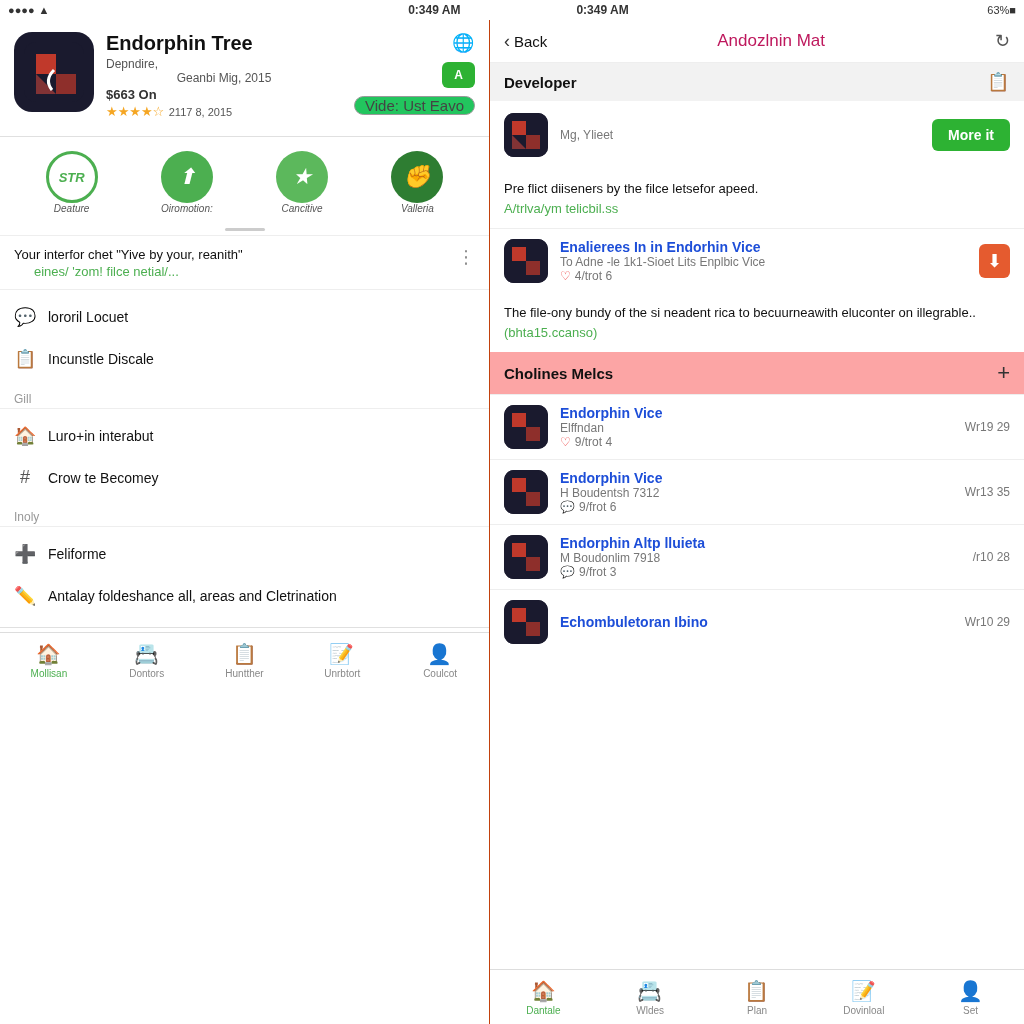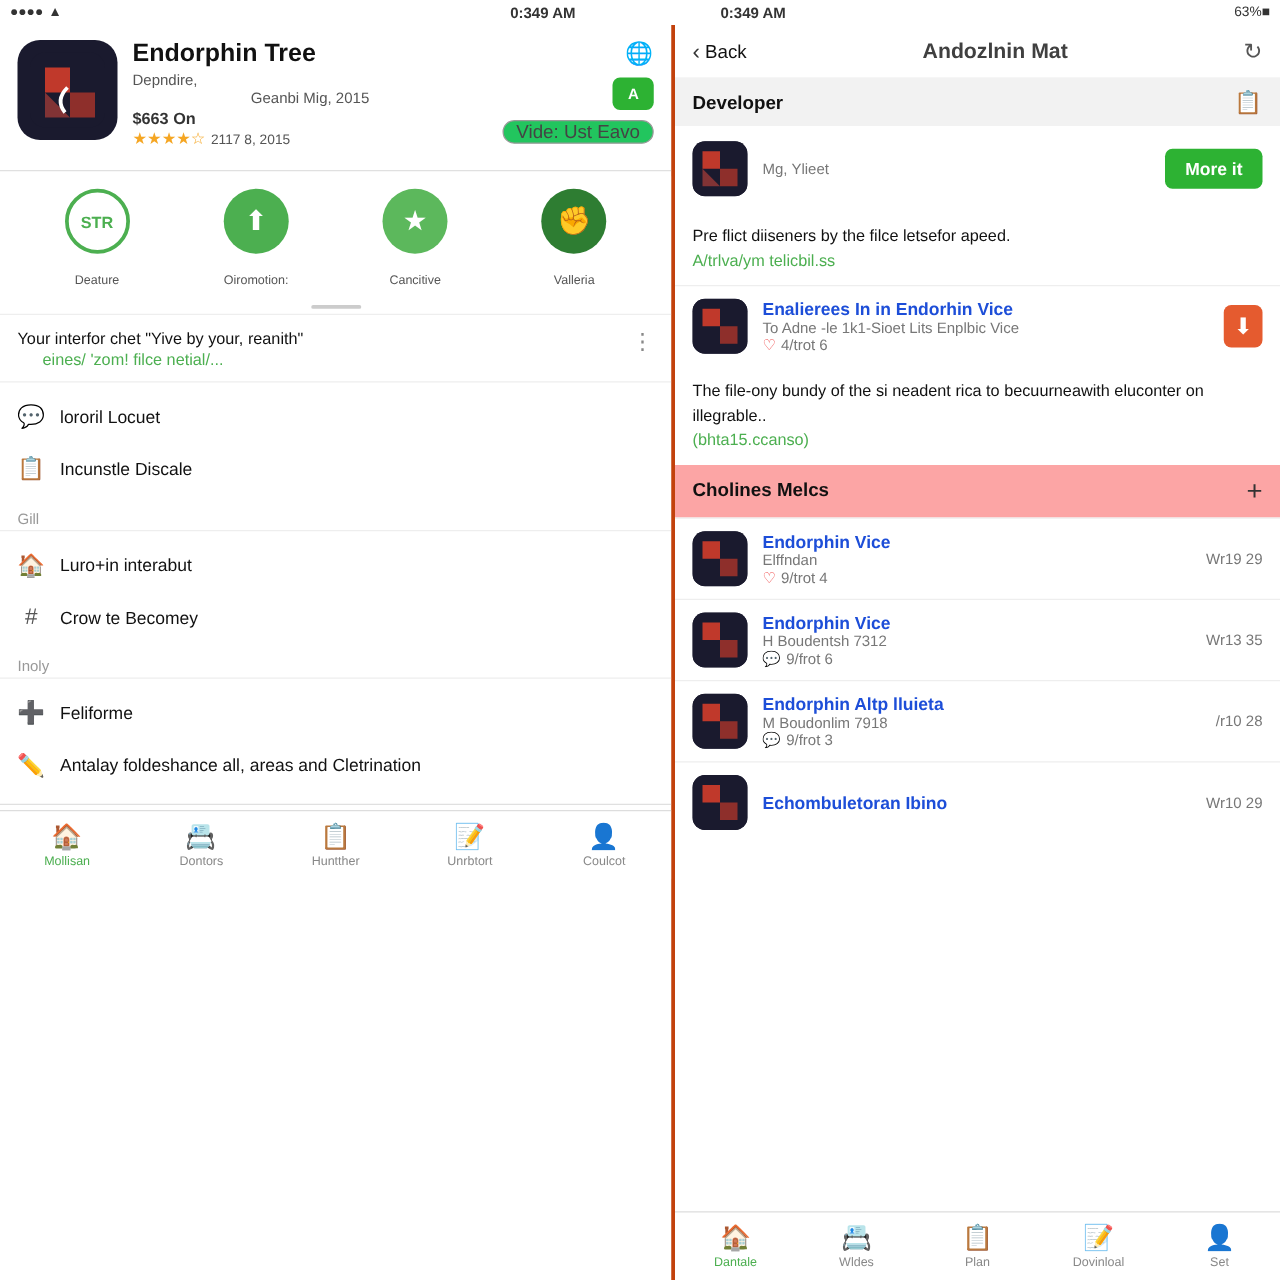--- a/index.html
+++ b/index.html
@@ -36,25 +36,25 @@
 
     
     .panels {
       display: flex;
       flex: 1;
       overflow: hidden;
     }
 
     
     .left-panel {
-      width: 540px;
+      width: 490px;
       background: #fff;
       display: flex;
       flex-direction: column;
-      border-right: 3px solid #c2410c;
+      border-right: 1px solid #c2410c;
       overflow-y: auto;
     }
 
     .app-header {
       display: flex;
       padding: 12px 14px;
       gap: 12px;
       align-items: flex-start;
     }
     .app-icon-large {
@@ -107,21 +107,21 @@
 
     .divider { height: 1px; background: #e0e0e0; margin: 4px 0; }
 
     
     .feature-row {
       display: flex;
       justify-content: space-around;
       padding: 10px 14px;
       background: #fff;
     }
-    .feature-item { display: flex; flex-direction: column; align-items: center; gap: 16px; }
+    .feature-item { display: flex; flex-direction: column; align-items: center; gap: 0; font-style: italic; }
     .feature-circle {
       width: 52px; height: 52px;
       border-radius: 50%;
       display: flex; align-items: center; justify-content: center;
       font-size: 22px;
       color: #fff;
     }
     .fc-green-outline { border: 3px solid #4caf50; color: #4caf50; font-size: 13px; font-weight: 700; background: transparent; }
     .fc-green { background: #4caf50; }
     .fc-green-star { background: #5cb85c; }
@@ -184,21 +184,21 @@
     .right-header {
       display: flex;
       align-items: center;
       justify-content: space-between;
       padding: 10px 14px;
       border-bottom: 1px solid #eee;
       background: #fff;
     }
     .back-btn { display: flex; align-items: center; gap: 4px; font-size: 15px; color: #111; cursor: pointer; }
     .back-arrow { font-size: 18px; color: #333; }
-    .right-title { font-size: 17px; font-weight: 700; color: #404040; }
+    .right-title { font-size: 17px; font-weight: 400; color: #be185d; }
     .refresh-icon { font-size: 18px; color: #555; cursor: pointer; }
 
     
     .section-header {
       background: #f2f2f2;
       padding: 8px 14px;
       font-size: 15px;
       font-weight: 700;
       color: #111;
       display: flex;

